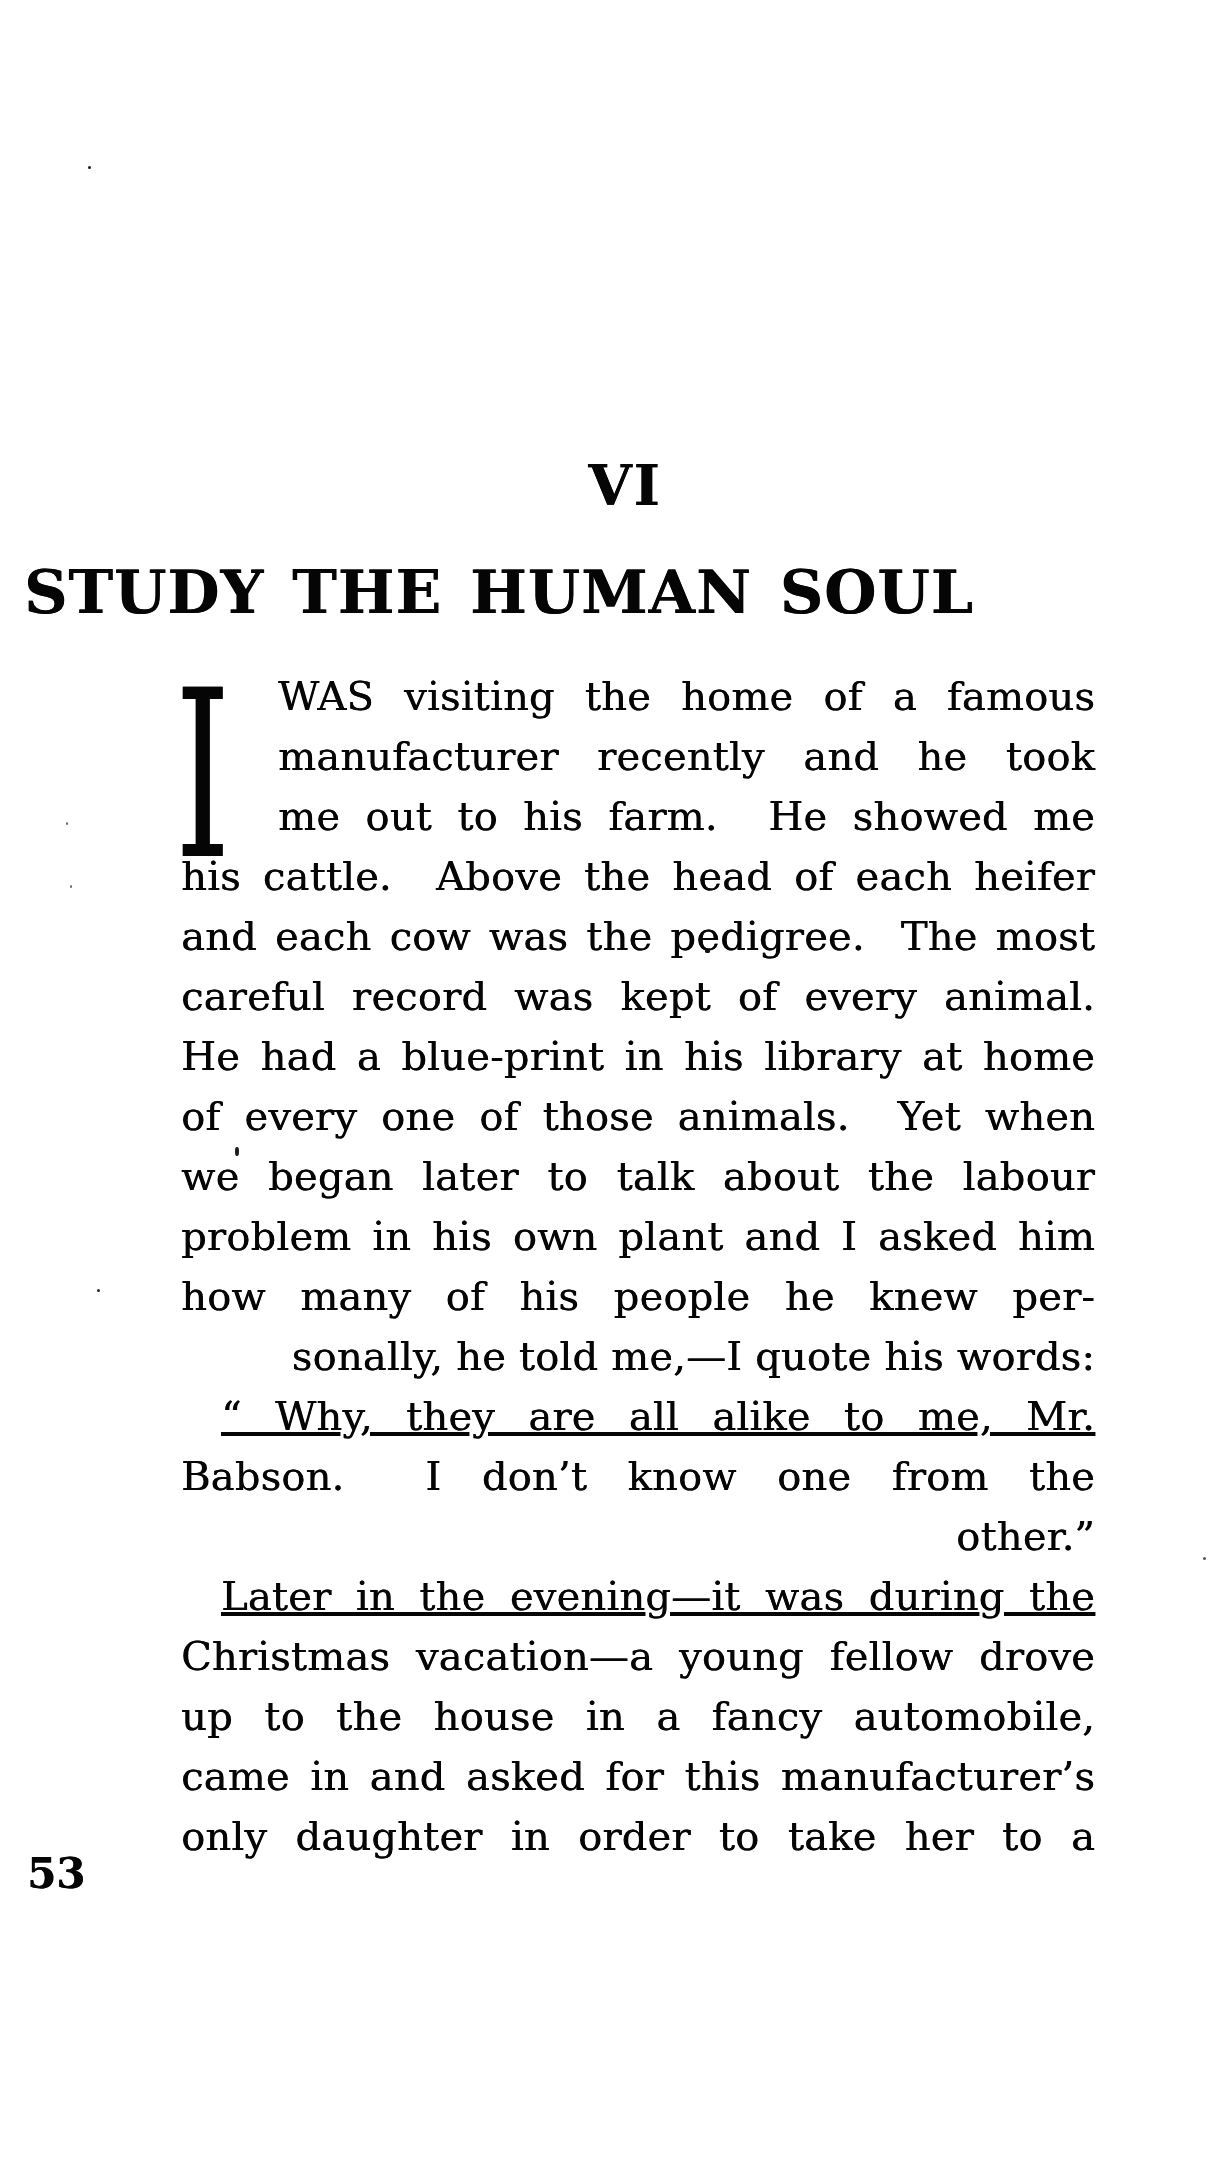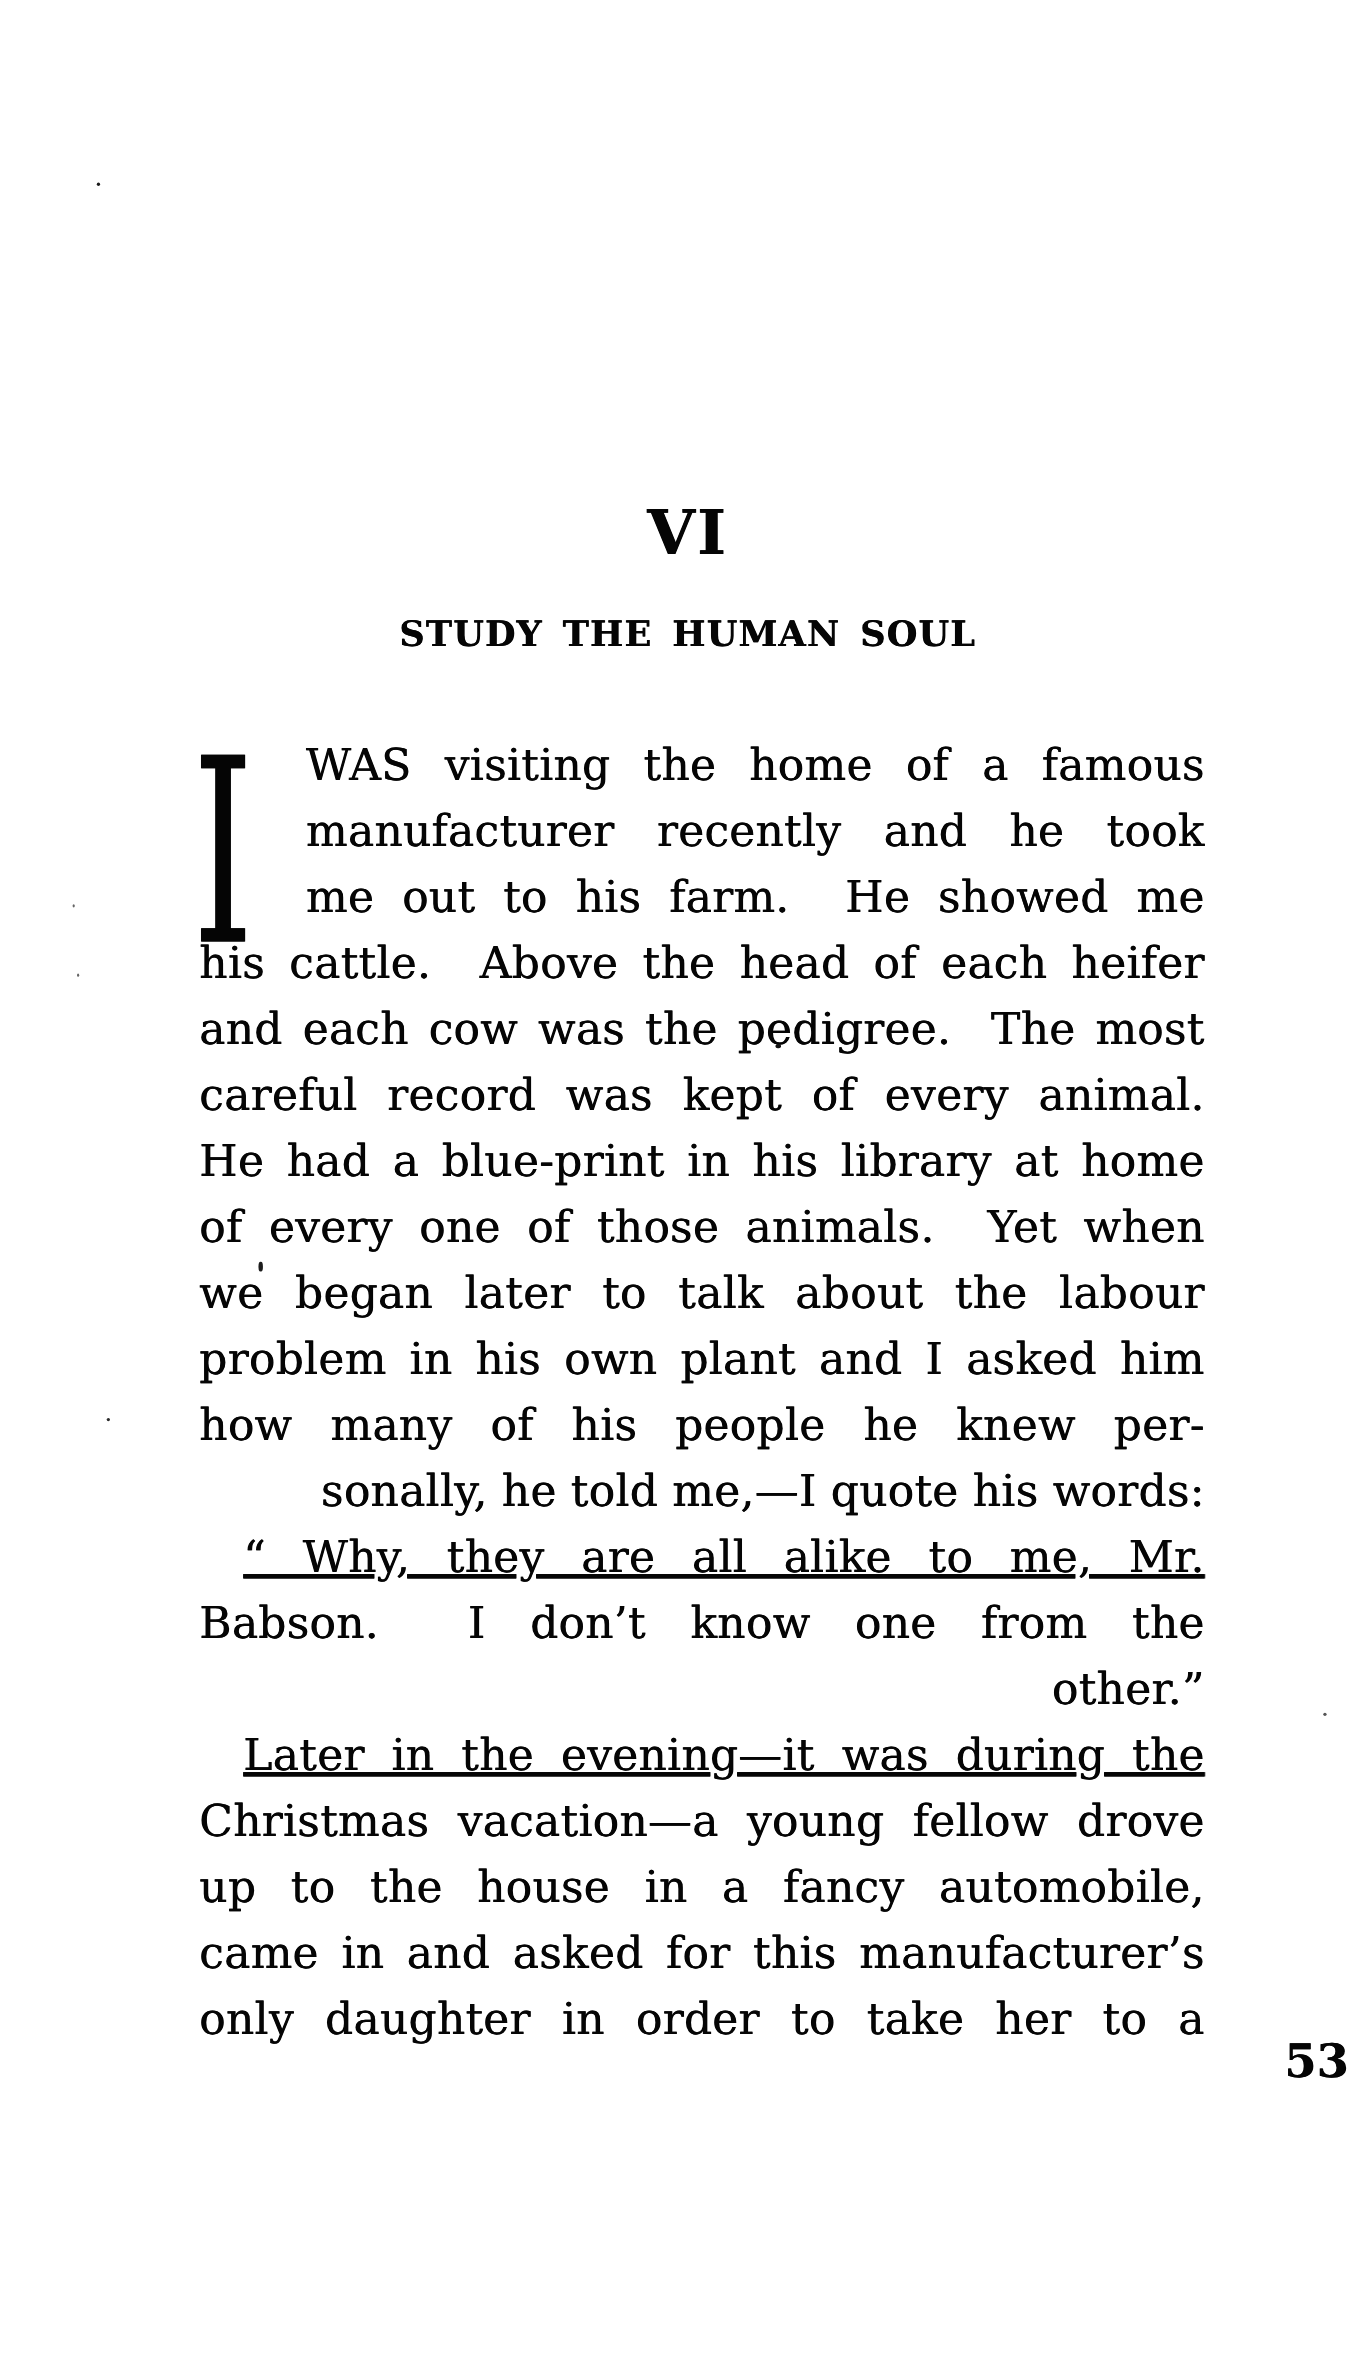--- a/index.html
+++ b/index.html
@@ -25,22 +25,22 @@
     font-size: 56px;
     font-weight: bold;
     letter-spacing: 2px;
     text-shadow: 0.4px 0 0 currentColor;
   }
   .chapter-title {
     position: absolute;
     top: 557px;
     left: 24px;
     right: 0;
-    text-align: center;
-    font-size: 32px;
+    text-align: left;
+    font-size: 60px;
     font-weight: bold;
     letter-spacing: 1px;
     word-spacing: 6px;
     text-shadow: 0.4px 0 0 currentColor;
   }
   .text-block {
     position: absolute;
     top: 666px;
     left: 165px;
     width: 930px;
@@ -78,21 +78,21 @@
     font-weight: normal;
     transform: scaleX(0.6);
     transform-origin: left center;
     text-shadow: 0.6px 0 0 currentColor;
   }
   .page-number {
     position: absolute;
     top: 1849px;
     left: 27px;
     right: 0;
-    text-align: right;
+    text-align: left;
     font-size: 42px;
     font-weight: bold;
     text-shadow: 0.4px 0 0 currentColor;
   }
   .speck {
     position: absolute;
     background: #222;
     border-radius: 50%;
   }
   .speck.s1 { left: 88px;  top: 166px;  width: 3px; height: 3px; background:#1a1a1a; }

